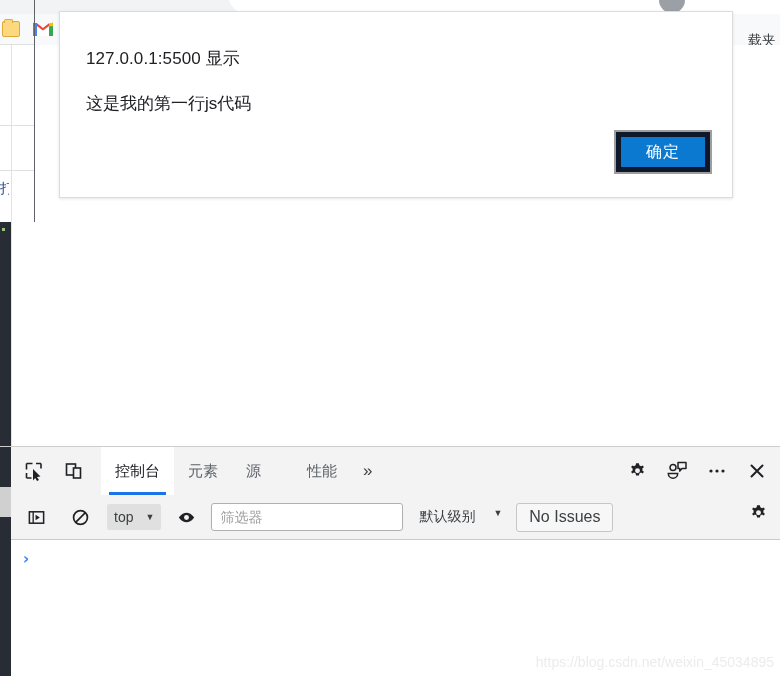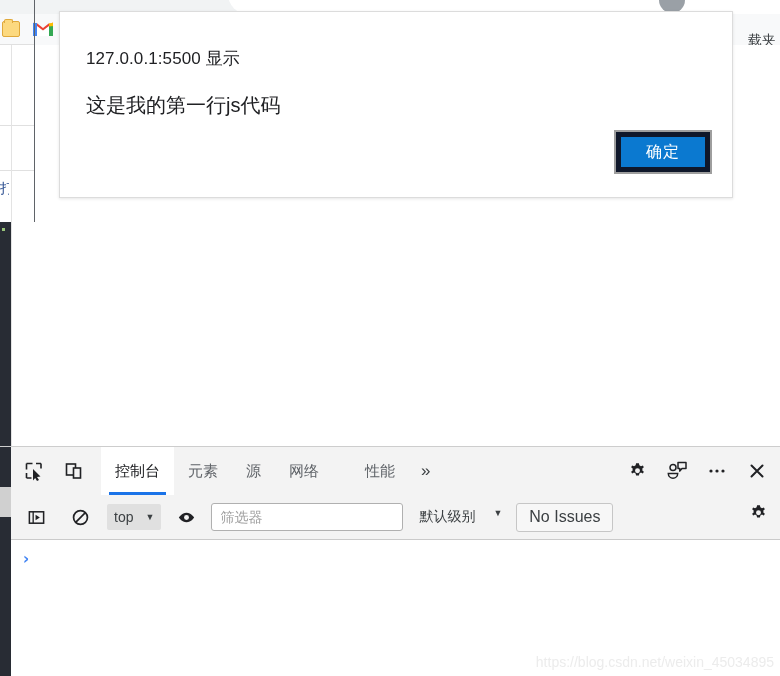--- a/index.html
+++ b/index.html
@@ -158,21 +158,21 @@
     position: absolute;
     left: 26px; top: 35px;
     font-size: 17px;
     font-weight: normal;
     color: #202124;
     letter-spacing: 0.1px;
   }
   .js-dialog-message {
     position: absolute;
     left: 26px; top: 80px;
-    font-size: 20px;
+    font-size: 17px;
     color: #202124;
   }
   .js-dialog-ok-wrap {
     position: absolute;
     left: 554px; top: 118px;
     padding: 5px;
     border: 2px solid #9e9e9e;
     background: #0f172a;
     box-sizing: border-box;
   }
@@ -458,23 +458,20 @@
     <div class="dt-tabs">
       <div class="dt-tab active">
         <span>控制台</span>
       </div>
       <div class="dt-tab">
         <span>元素</span>
       </div>
       <div class="dt-tab">
         <span>源</span>
       </div>
-      <div class="dt-tab">
-        <span>网络</span>
-      </div>
       <div class="dt-tab" style="margin-left:18px;">
         <span>性能</span>
       </div>
       <div class="dt-tab-more">»</div>
     </div>
 
     <div class="dt-tabbar-right">
       <div class="dt-icon-btn">
         <span>
           <svg width="19" height="19" viewBox="0 0 20 20">

